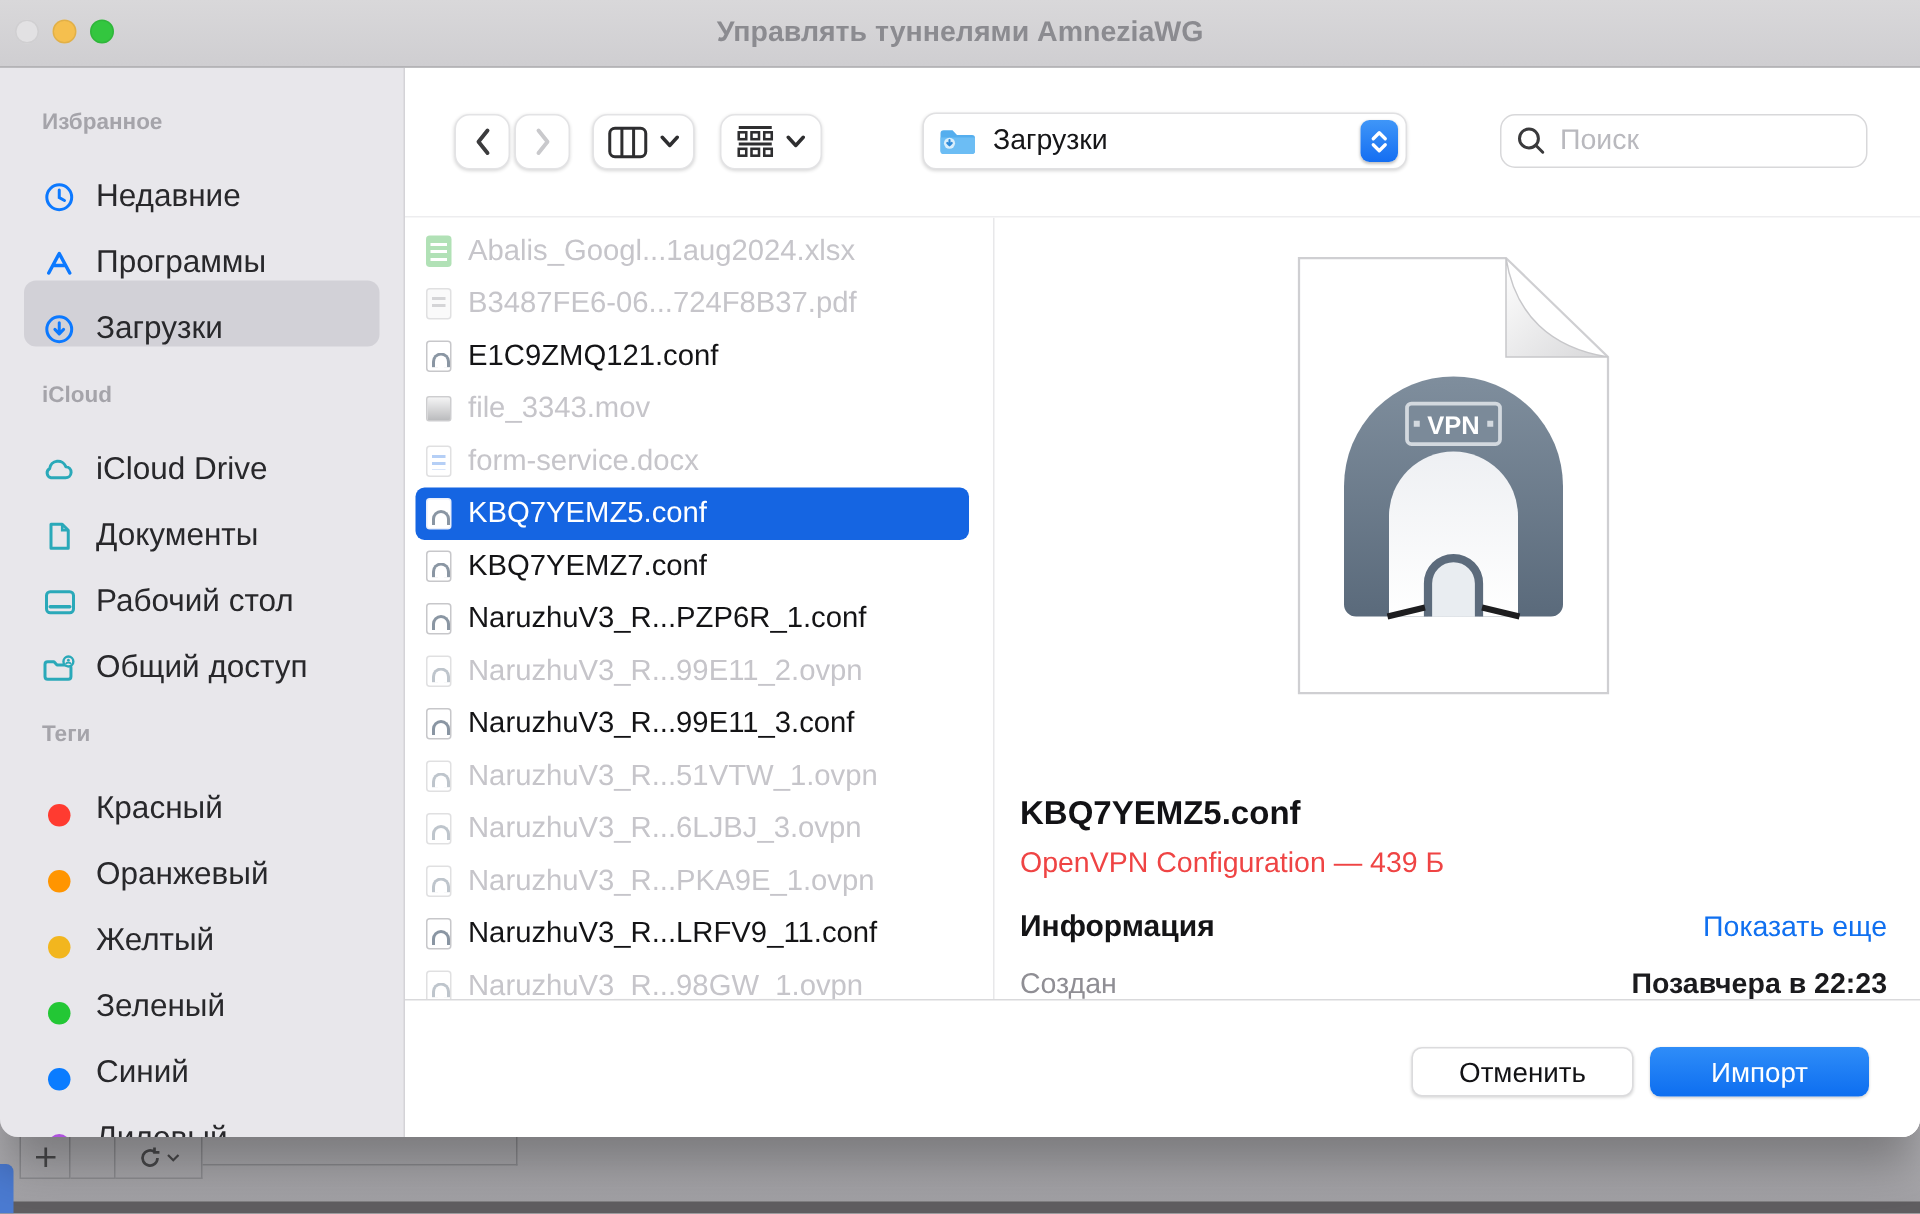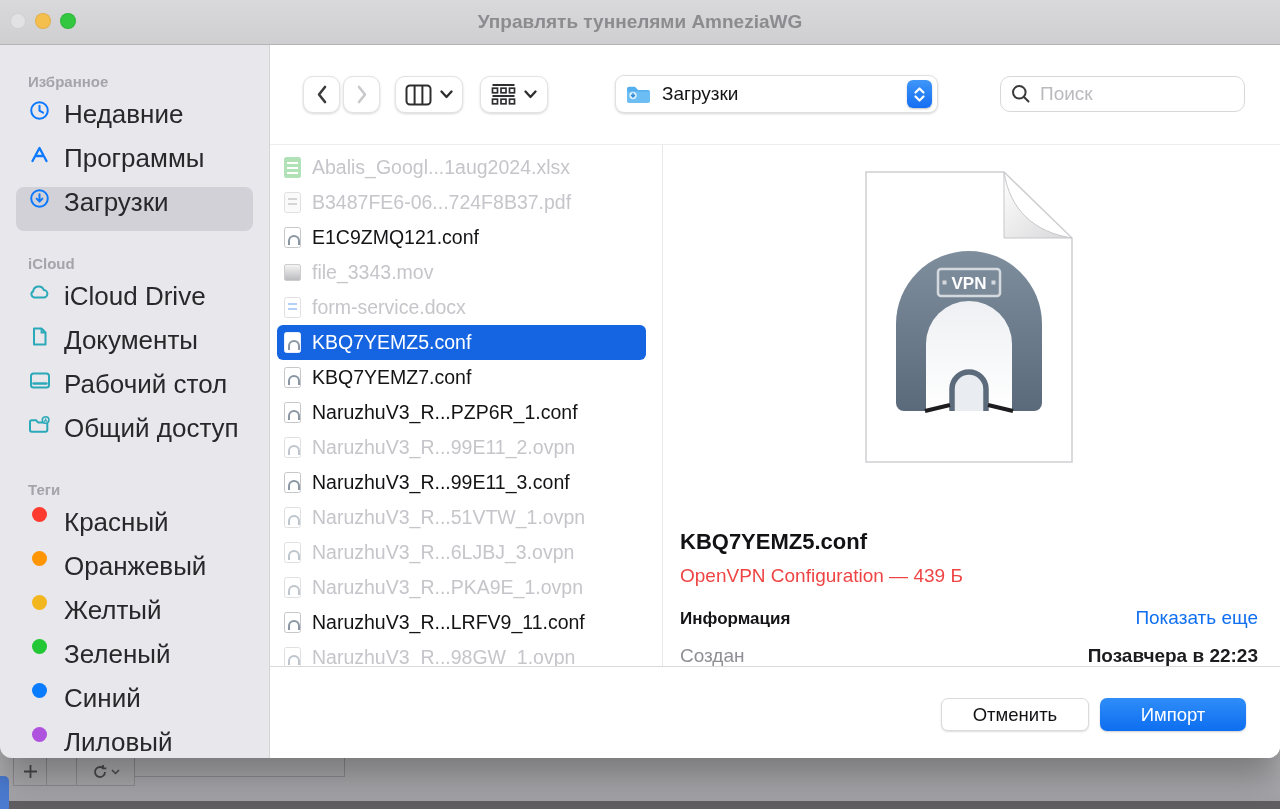--- a/index.html
+++ b/index.html
@@ -30,22 +30,22 @@
   
   .sheet{position:absolute;top:45px;left:0;width:1280px;height:713px;display:flex;z-index:2;
          border-radius:0 0 12px 12px;overflow:hidden;box-shadow:0 18px 35px rgba(0,0,0,.35);}
 
   
   .sidebar{width:270px;flex:none;background:#e8e7eb;border-right:1px solid #d4d3d7;
            padding:26px 0 0 16px;overflow:hidden;}
   .shead{font-size:15px;font-weight:700;color:#a5a4aa;padding-left:12px;height:22px;line-height:22px;margin-bottom:6px;}
   .sgroup{margin-bottom:2px;}
   .sgroup + .sgroup{margin-top:22px;}
-  .sitem{height:44px;display:flex;align-items:flex-start;gap:13px;padding-left:12px;width:237px;
-         border-radius:8px;font-size:26px;color:#28282b;}
+  .sitem{height:44px;display:flex;align-items:flex-end;gap:13px;padding-left:12px;width:237px;
+         border-radius:8px;font-size:21px;color:#28282b;}
   .sitem.selected{background:#d2d1d7;}
   .sicon{width:23px;height:23px;flex:none;display:flex;align-items:center;justify-content:center;}
   .tagdot{width:15px;height:15px;border-radius:50%;flex:none;margin:0 4px;}
   .dot-red{background:#ff3b30;} .dot-orange{background:#ff9500;} .dot-yellow{background:#f2b61e;}
   .dot-green{background:#23c735;} .dot-blue{background:#0a7cff;} .dot-purple{background:#af52de;}
 
   
   .main{flex:1;background:#fff;display:flex;flex-direction:column;}
 
   
@@ -92,21 +92,21 @@
   .fi-docx{background:#fff;border:1px solid #c7c7ca;}
   .fi-docx::before{content:"";position:absolute;left:3px;right:3px;top:5px;bottom:4px;
                    background:repeating-linear-gradient(#79a8ef 0 2px,transparent 2px 5px);}
 
   
   .preview{flex:1;padding:21px 22px 0 17px;overflow:hidden;position:relative;}
   .pv-iconwrap{display:flex;justify-content:center;}
   .pv-name{margin-top:58px;font-size:22px;font-weight:700;color:#121215;}
   .pv-kind{margin-top:10px;font-size:19px;color:#ef4444;}
   .pv-inforow{margin-top:20px;display:flex;justify-content:space-between;align-items:baseline;}
-  .pv-infohead{font-size:17px;font-weight:700;color:#141416;text-align:right;}
+  .pv-infohead{font-size:20px;font-weight:700;color:#141416;text-align:right;}
   .pv-showmore{font-size:19px;color:#1070f0;cursor:pointer;}
   .pv-createdrow{margin-top:16px;display:flex;justify-content:space-between;}
   .pv-createdlabel{font-size:19px;color:#8f8e94;}
   .pv-createdval{font-size:19px;color:#1b1b1e;font-weight:600;}
 
   
   .footer{height:96px;flex:none;background:#fff;border-top:1px solid #d9d9db;position:relative;}
   .btn{position:absolute;top:31px;height:33px;border-radius:7px;font-size:18.5px;
        display:flex;align-items:center;justify-content:center;cursor:pointer;}
   .btn-cancel{right:191px;width:148px;background:#fff;border:1px solid #dbdbdd;

